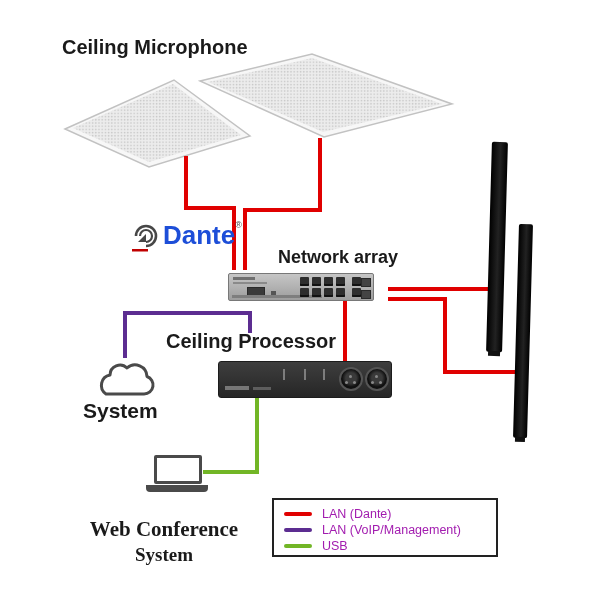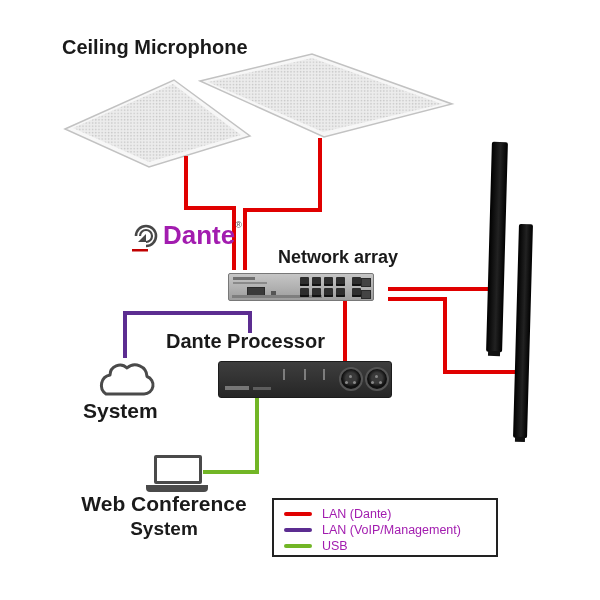--- a/index.html
+++ b/index.html
@@ -55,33 +55,33 @@
   .laptop-base{position:absolute;left:146px;top:485px;width:62px;height:7px;background:#4a4a4a;border-radius:0 0 4px 4px;}
 
   
   .legend-box{position:absolute;left:272px;top:498px;width:226px;height:59px;border:2px solid #222;background:#fff;box-sizing:border-box;padding:6px 0 0 10px;}
   .legend-row{display:flex;align-items:center;height:16px;}
   .legend-swatch{width:28px;height:4px;border-radius:2px;margin-right:10px;flex:0 0 auto;}
   .legend-label{font-size:12.5px;color:#a21caf;white-space:nowrap;}
 
   
   .dante-wrap{position:absolute;left:130px;top:220px;display:flex;align-items:flex-start;}
-  .dante-text{font-size:26px;font-weight:600;color:#a21caf;letter-spacing:0;line-height:30px;}
+  .dante-text{font-size:26px;font-weight:600;color:#1d4ed8;letter-spacing:0;line-height:30px;}
   .dante-reg{font-size:9px;color:#474747;vertical-align:top;}
 </style>
 </head>
 <body>
 
 <div id="canvas">
 
   <div class="abs lbl" style="left:62px;top:36px;font-size:20px;">Ceiling Microphone</div>
   <div class="abs lbl" style="left:278px;top:247px;font-size:18px;">Network array</div>
-  <div class="abs lbl" style="left:166px;top:330px;font-size:20px;">Dante Processor</div>
+  <div class="abs lbl" style="left:166px;top:330px;font-size:20px;">Ceiling Processor</div>
   <div class="abs lbl" style="left:83px;top:399px;font-size:21px;">System</div>
-  <div class="abs" style="left:56px;top:491px;width:216px;text-align:center;">
+  <div class="abs" style="left:56px;top:517px;width:216px;text-align:center;font-family:Liberation Serif, serif;">
     <div class="lbl" style="font-size:21px;line-height:25px;">Web Conference</div>
     <div class="lbl" style="font-size:19px;line-height:25px;">System</div>
   </div>
 
   <svg class="abs" style="left:40px;top:48px;" width="420" height="130" viewBox="0 0 420 130">
     <defs>
       <pattern id="micdots" width="3.2" height="3.2" patternUnits="userSpaceOnUse">
         <rect width="3.2" height="3.2" fill="#ececec"></rect>
         <circle cx="1.4" cy="1.4" r="0.8" fill="#c7c7c7"></circle>
       </pattern>

